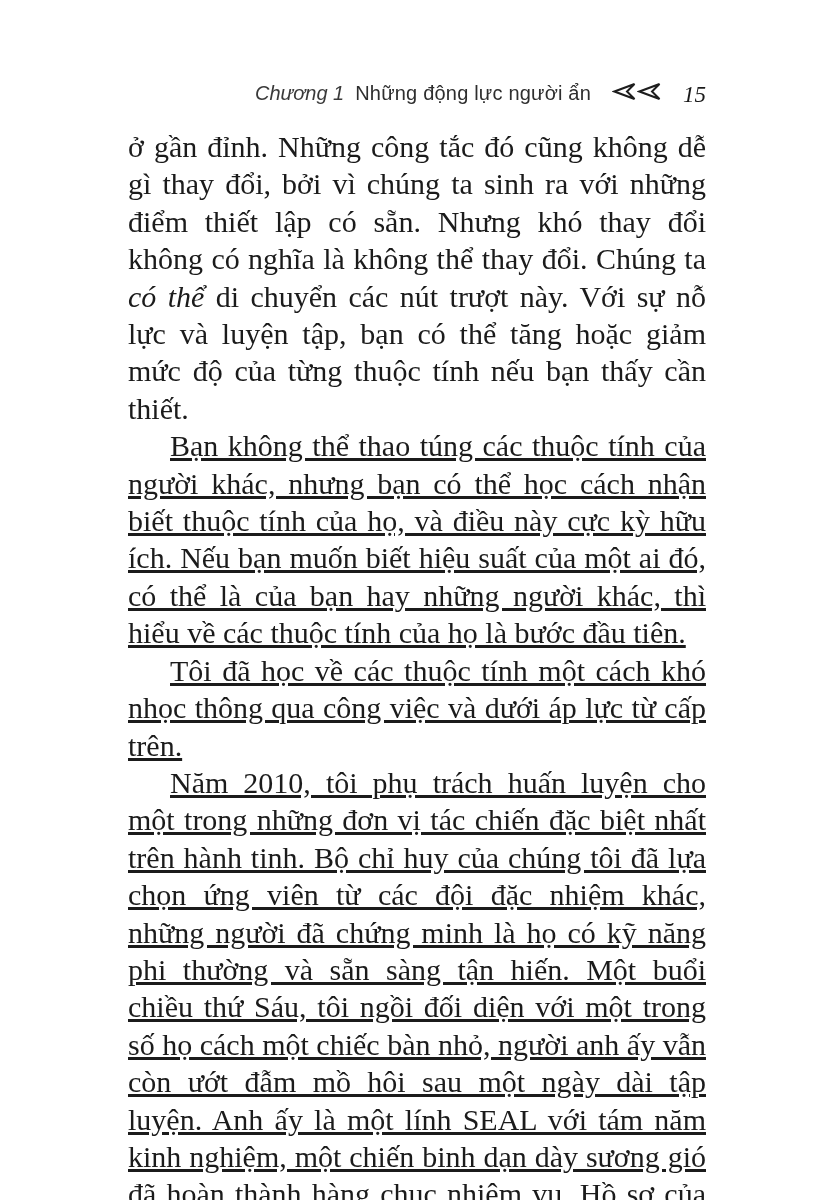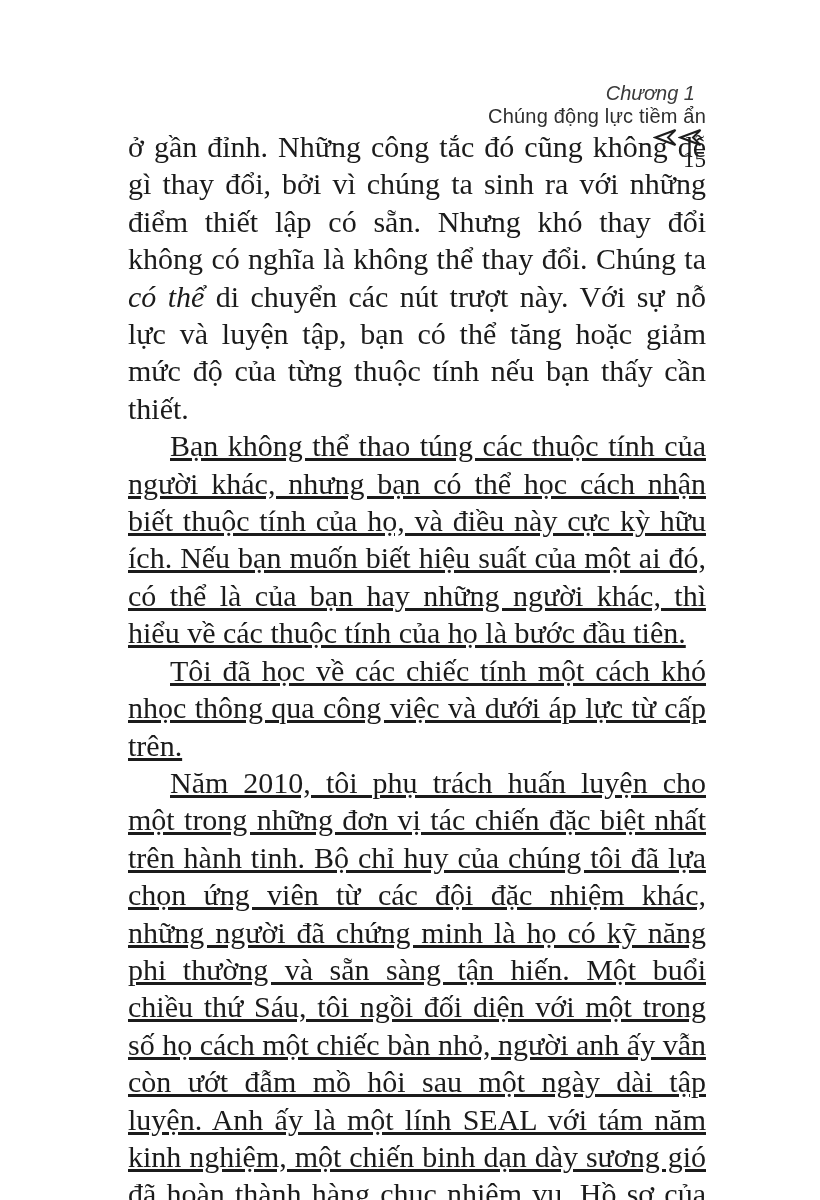--- a/index.html
+++ b/index.html
@@ -13,45 +13,45 @@
     font-family: "Liberation Serif", "DejaVu Serif", serif;
   }
   
   .running-header {
     position: absolute;
     top: 82px;
     left: 128px;
     width: 578px;
     display: flex;
     justify-content: flex-end;
-    align-items: flex-end;
+    align-items: flex-start;
     font-family: "Liberation Sans", "DejaVu Sans", sans-serif;
     font-size: 20px;
     color: #2e2e2e;
     white-space: nowrap;
-    flex-direction: column;
   }
   .chapter-label {
     font-style: italic;
     margin-right: 11px;
     color: #3a3a3a;
   }
   .chapter-title { letter-spacing: 0.2px; }
   .header-arrows {
     display: flex;
     align-items: center;
     margin-left: 20px;
     margin-right: 4px;
   }
   .header-arrows svg { display: block; margin-left: 1px; }
   .page-number {
     font-family: "Liberation Serif", "DejaVu Serif", serif;
     font-size: 23px;
     color: #1a1a1a;
     margin-left: 18px;
+    font-style: italic;
   }
   
   .page-body {
     position: absolute;
     top: 128px;
     left: 128px;
     width: 578px;
     font-size: 30px;
     line-height: 37.4px;
     color: #1b1b1b;
@@ -61,32 +61,32 @@
   .page-body p.indent { text-indent: 42px; text-decoration: underline; }
   .page-body em { font-style: italic; }
 </style>
 </head>
 <body>
 
 <div class="page">
 
   <div class="running-header">
     <span class="chapter-label">Chương 1</span>
-    <span class="chapter-title">Chúng động lực tiềm ẩn</span>
+    <span class="chapter-title">Những động lực người ẩn</span>
     <span class="header-arrows">
       <svg width="24" height="19" viewBox="0 0 24 19" aria-hidden="true">
         <path d="M22.5 2 L2.5 9.5 L22.5 17 L15 9.5 Z" fill="#ffffff" stroke="#1d1d1d" stroke-width="2" stroke-linejoin="miter"></path>
       </svg>
       <svg width="24" height="19" viewBox="0 0 24 19" aria-hidden="true">
         <path d="M22.5 2 L2.5 9.5 L22.5 17 L15 9.5 Z" fill="#ffffff" stroke="#1d1d1d" stroke-width="2" stroke-linejoin="miter"></path>
       </svg>
     </span>
     <span class="page-number">15</span>
   </div>
 
   <div class="page-body">
       <p class=""><span>ở gần đỉnh. Những công tắc đó cũng không dễ gì thay đổi, bởi vì chúng ta sinh ra với những điểm thiết lập có sẵn. Nhưng khó thay đổi không có nghĩa là không thể thay đổi. Chúng ta </span><em>có thể</em><span> di chuyển các nút trượt này. Với sự nỗ lực và luyện tập, bạn có thể tăng hoặc giảm mức độ của từng thuộc tính nếu bạn thấy cần thiết.</span></p>
       <p class="indent"><span>Bạn không thể thao túng các thuộc tính của người khác, nhưng bạn có thể học cách nhận biết thuộc tính của họ, và điều này cực kỳ hữu ích. Nếu bạn muốn biết hiệu suất của một ai đó, có thể là của bạn hay những người khác, thì hiểu về các thuộc tính của họ là bước đầu tiên.</span></p>
-      <p class="indent"><span>Tôi đã học về các chiếc tính một cách khó nhọc thông qua công việc và dưới áp lực từ cấp trên.</span></p>
+      <p class="indent"><span>Tôi đã học về các thuộc tính một cách khó nhọc thông qua công việc và dưới áp lực từ cấp trên.</span></p>
       <p class="indent"><span>Năm 2010, tôi phụ trách huấn luyện cho một trong những đơn vị tác chiến đặc biệt nhất trên hành tinh. Bộ chỉ huy của chúng tôi đã lựa chọn ứng viên từ các đội đặc nhiệm khác, những người đã chứng minh là họ có kỹ năng phi thường và sẵn sàng tận hiến. Một buổi chiều thứ Sáu, tôi ngồi đối diện với một trong số họ cách một chiếc bàn nhỏ, người anh ấy vẫn còn ướt đẫm mồ hôi sau một ngày dài tập luyện. Anh ấy là một lính SEAL với tám năm kinh nghiệm, một chiến binh dạn dày sương gió đã hoàn thành hàng chục nhiệm vụ. Hồ sơ của anh ấy tràn ngập những đánh giá và tiến cử từ cấp trên. Anh ấy cũng được xem là cố vấn cho những binh lính trẻ, ít kinh nghiệm hơn, và anh ấy đã luôn được thăng chức, thường là thăng chức sớm.</span></p>
     </div>
 
 </div>
 
 </body></html>

